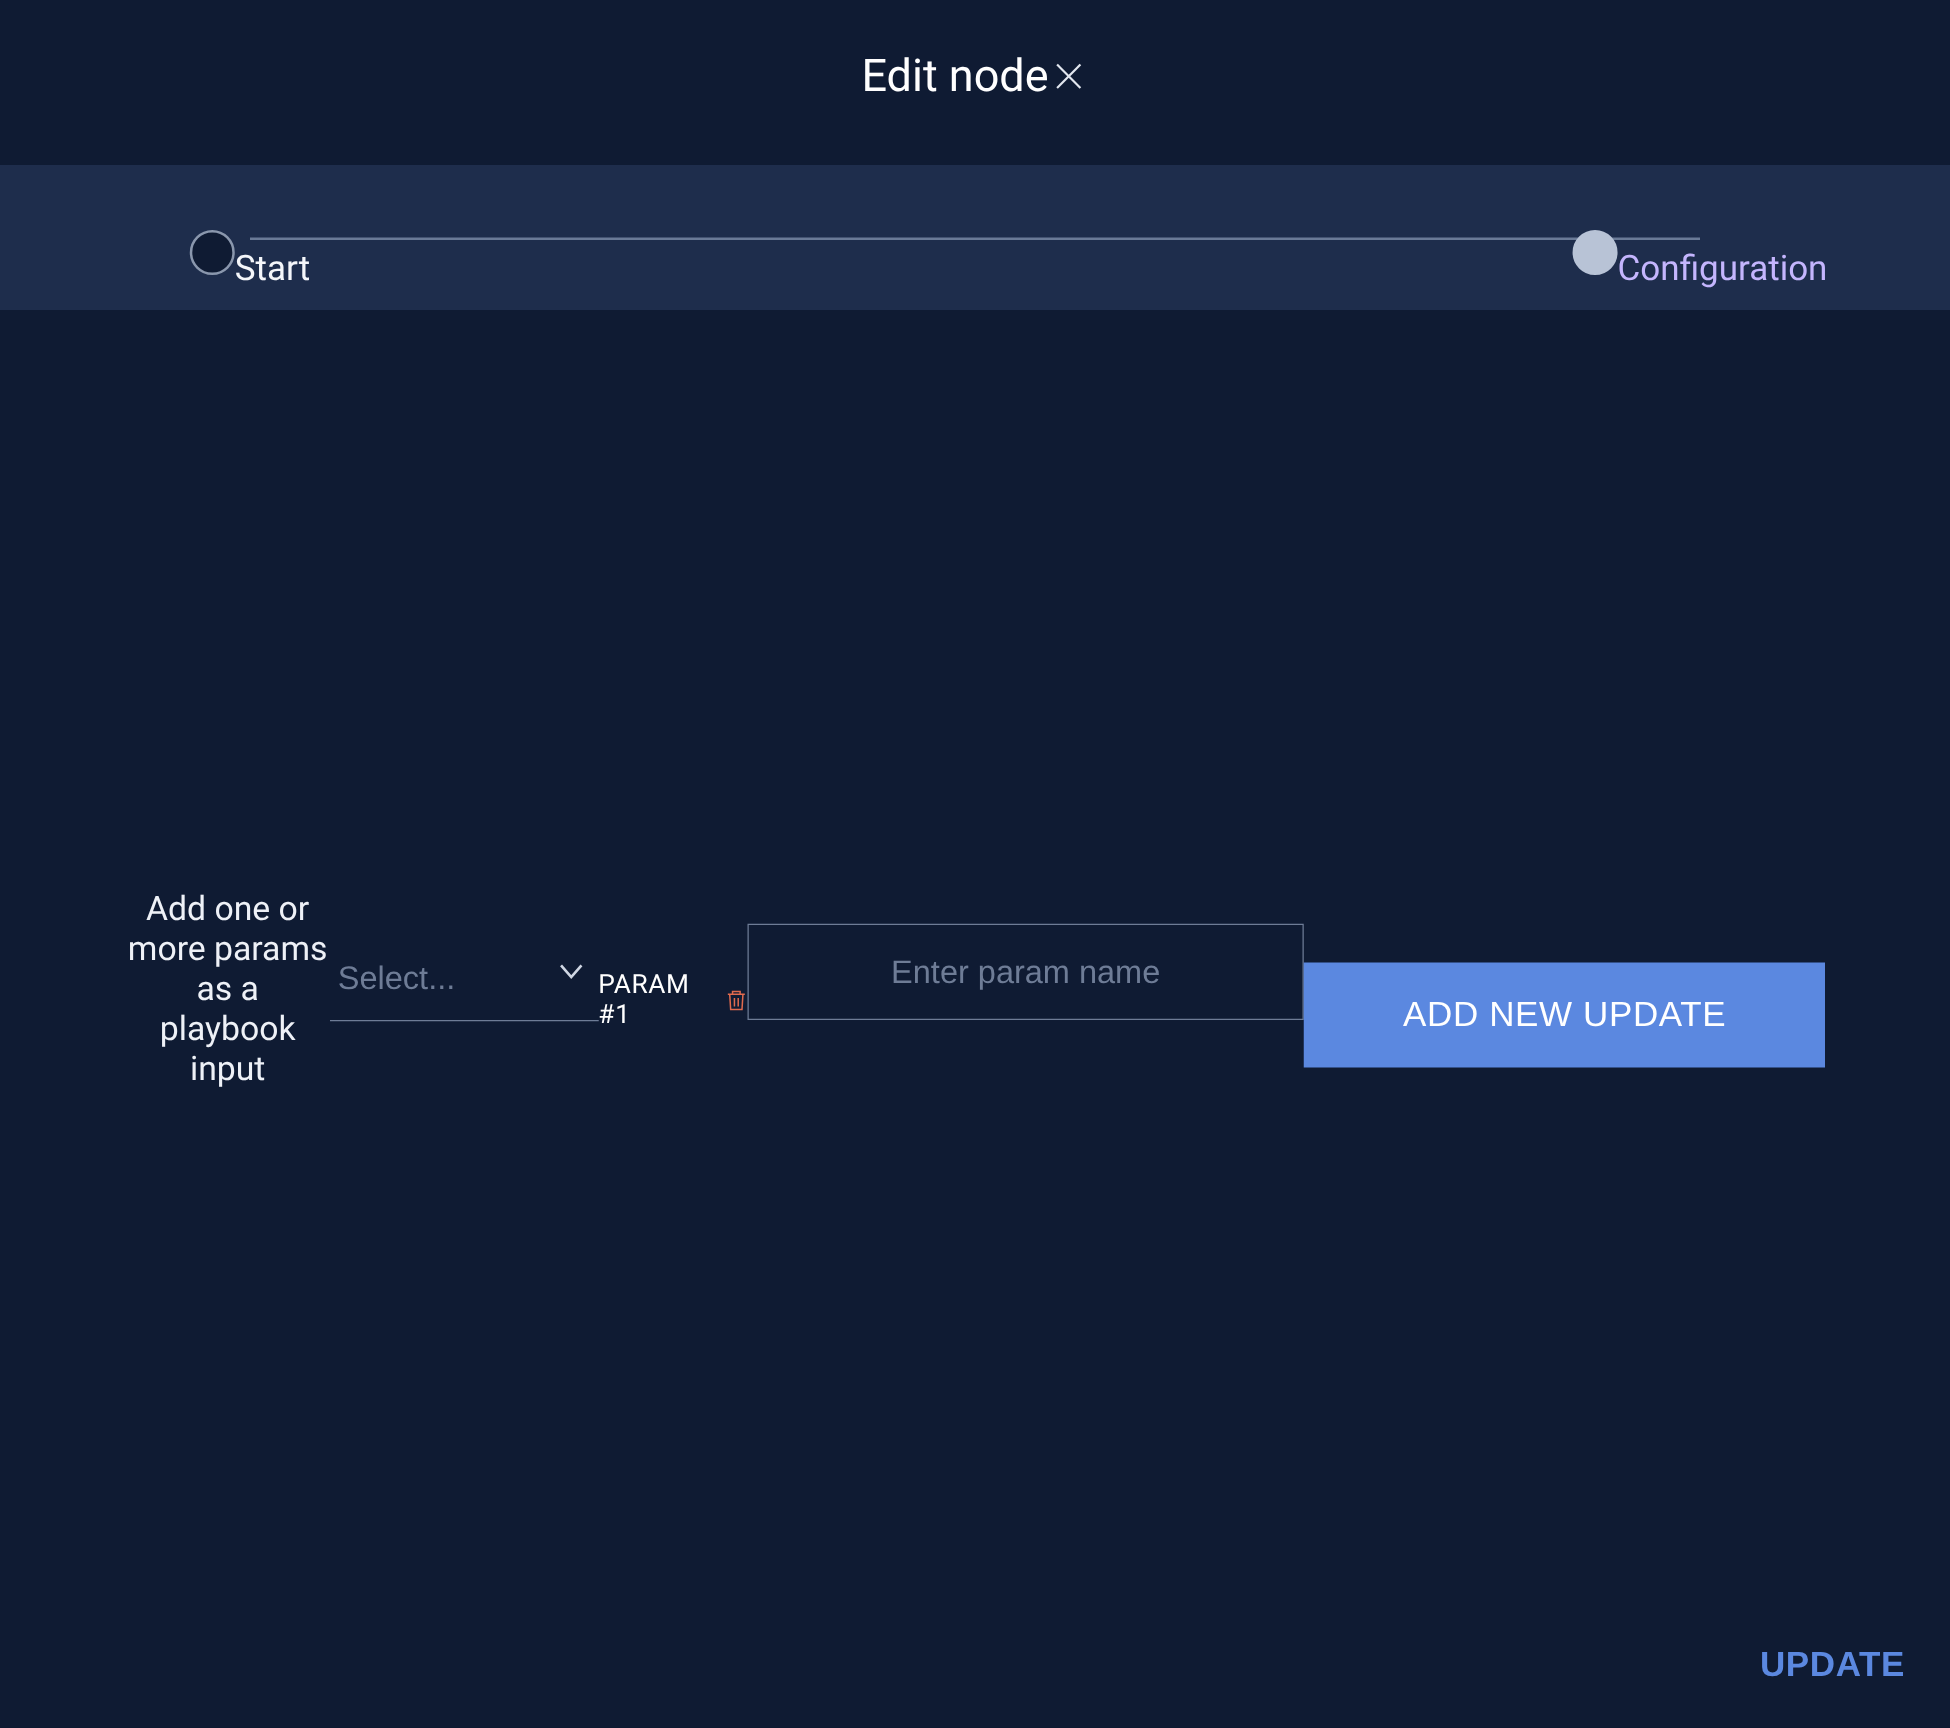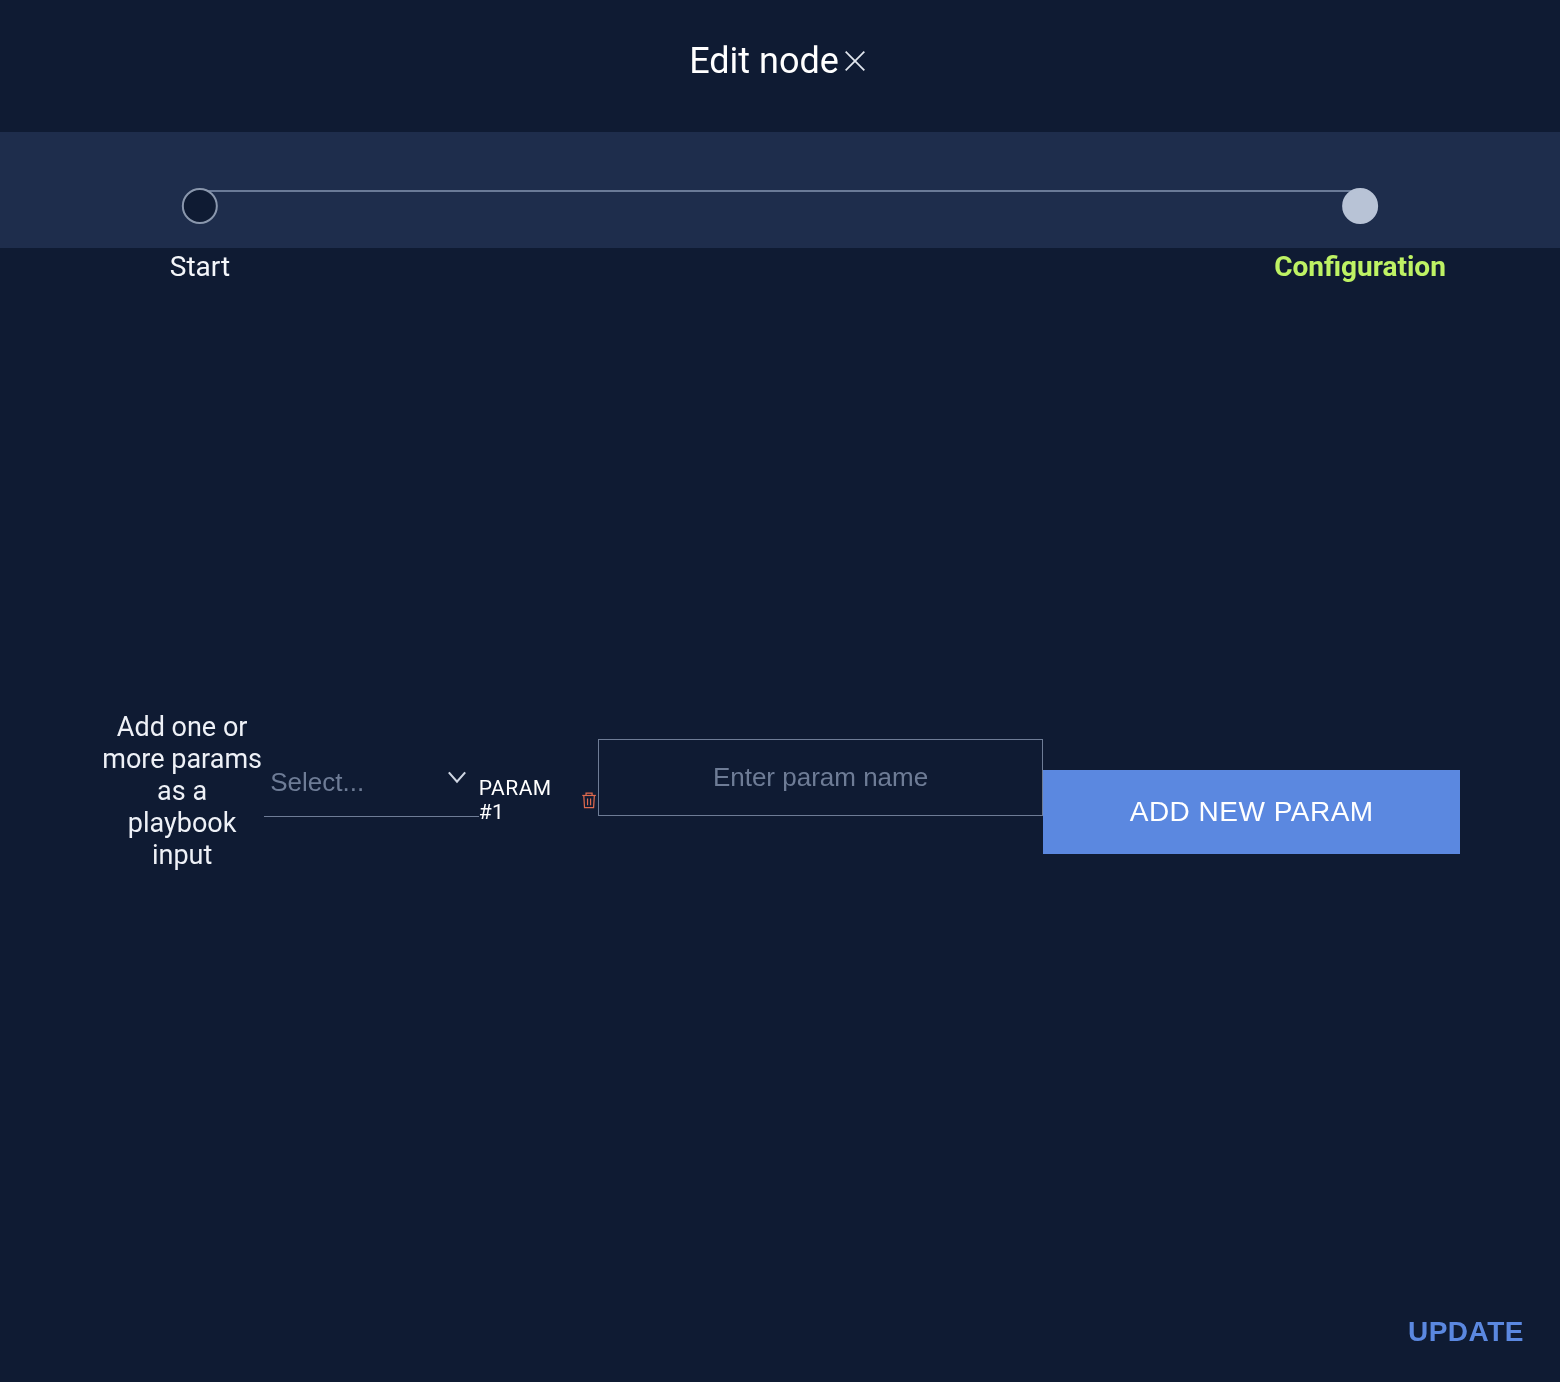--- a/index.html
+++ b/index.html
@@ -64,23 +64,23 @@
   .stepper-line {
     position: absolute;
     top: 18px;
     left: 0;
     right: 0;
     height: 2px;
     background: #6a7a97;
   }
   .step {
     position: absolute;
-    top: 16px;
-    display: flex;
-    flex-direction: column;
+    top: 0;
+    display: flex;
+    flex-direction: row;
     align-items: center;
     transform: translateX(-50%);
   }
   .step-left { left: 0; }
   .step-right { left: 100%; }
   .step-dot {
     width: 36px;
     height: 36px;
     border-radius: 50%;
     background: #0f1b33;
@@ -90,22 +90,22 @@
     background: #b8c3d6;
     border: 2px solid #b8c3d6;
   }
   .step-label {
     margin-top: 26px;
     font-size: 28px;
     color: #f4f6fa;
     white-space: nowrap;
   }
   .step-label.active {
-    font-weight: 700;
-    color: #bef264;
+    font-weight: 400;
+    color: #c4b5fd;
   }
 
   
   .content {
     flex: 1;
     padding: 80px 100px 0 100px;
     display: flex;
     flex-direction: row;
     align-items: center;
     background: #0f1b33;
@@ -275,20 +275,20 @@
           <path d="M8 6 V3 h8 v3"></path>
           <path d="M5 6 l1 16 h12 l1 -16"></path>
           <line x1="10" y1="10" x2="10" y2="19"></line>
           <line x1="14" y1="10" x2="14" y2="19"></line>
         </svg>
       </span>
     </div>
 
     <input class="param-input" type="text" placeholder="Enter param name" style="">
 
-    <button class="add-btn">ADD NEW PARAM</button>
+    <button class="add-btn">ADD NEW UPDATE</button>
   </div>
 
   <div class="footer">
     <button class="update-btn">UPDATE</button>
   </div>
 
 </div>
 
 </body></html>

